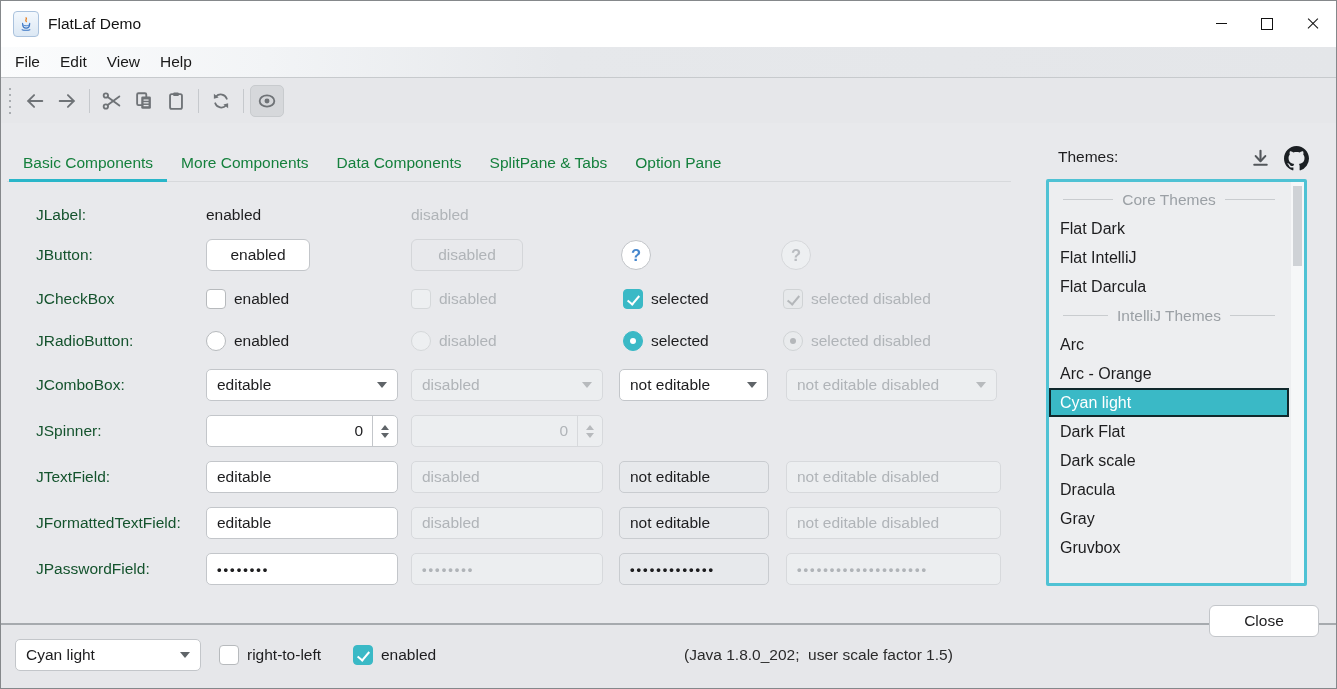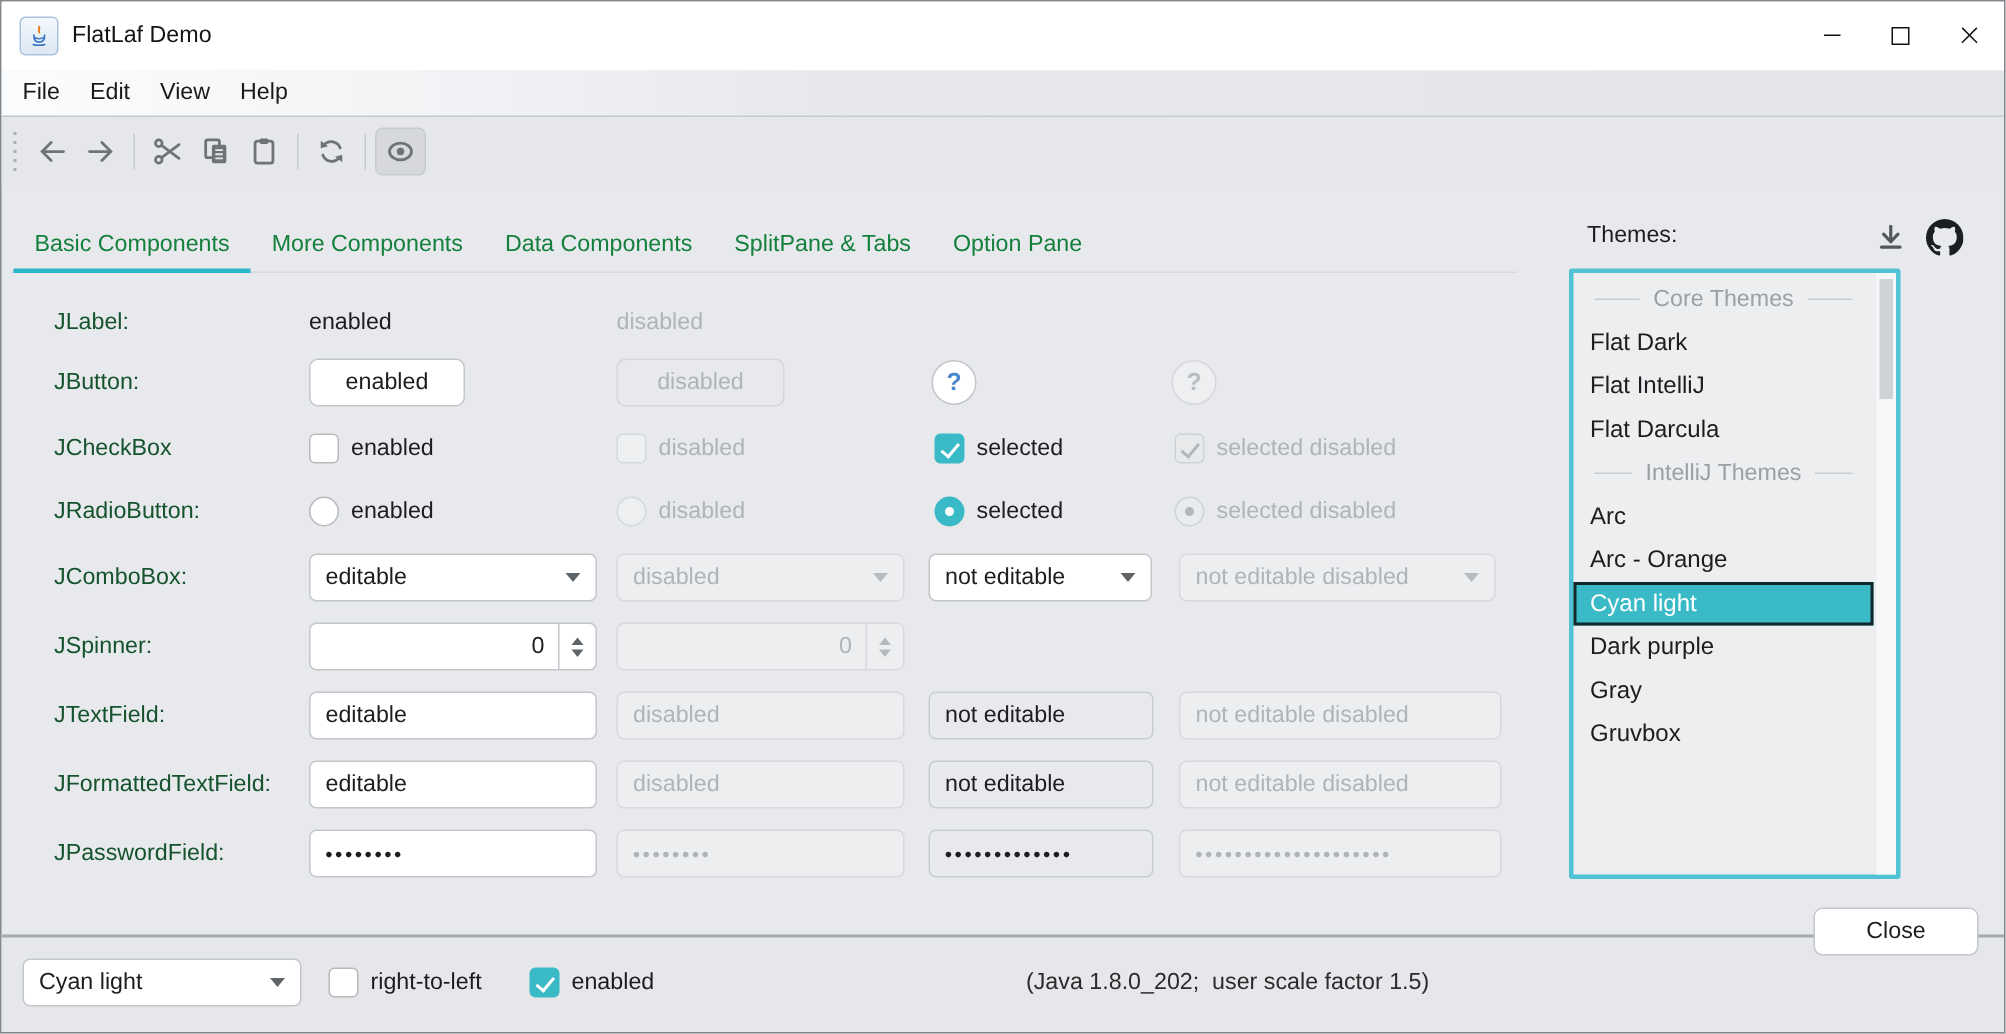--- a/index.html
+++ b/index.html
@@ -72,21 +72,21 @@
   .spin-btns{width:24px;align-self:stretch;border-left:1px solid #c3c6ca;display:flex;flex-direction:column;align-items:center;justify-content:center;gap:3px;margin-right:-10px;}
   .field.disabled .spin-btns{border-left-color:#d7d9dc;}
   .tri-up{width:0;height:0;border-left:4.5px solid transparent;border-right:4.5px solid transparent;border-bottom:5.5px solid #5f6468;}
   .tri-dn{width:0;height:0;border-left:4.5px solid transparent;border-right:4.5px solid transparent;border-top:5.5px solid #5f6468;}
   .field.disabled .tri-up{border-bottom-color:#b7babd;}
   .field.disabled .tri-dn{border-top-color:#b7babd;}
   .pw{font-weight:700;letter-spacing:2px;font-size:13px;}
   
   .themes-label{position:absolute;left:1057px;top:147px;font-size:15.5px;}
   .themes-icons{position:absolute;top:145px;left:1248px;display:flex;gap:12px;align-items:center;}
-  .theme-list{position:absolute;left:1045px;top:178px;width:221px;height:407px;box-sizing:border-box;
+  .theme-list{position:absolute;left:1045px;top:178px;width:261px;height:407px;box-sizing:border-box;
     border:3px solid #4fc2d4;background:#edeef0;border-radius:2px;}
   .list-inner{position:absolute;inset:0;padding-top:3px;}
   .t-item{height:29px;line-height:29px;padding-left:11px;font-size:16px;color:#1d1d1f;margin-right:15px;}
   .t-item.selected{background:#3ab9c6;color:#fff;border:2px solid #10282c;line-height:25px;padding-left:9px;box-sizing:border-box;}
   .t-head{height:29px;display:flex;align-items:center;gap:9px;color:#9ba0a5;font-size:15.5px;padding:0 14px;margin-right:15px;}
   .hline{flex:1;height:1px;background:#c9cccf;}
   .list-scroll{position:absolute;top:0;right:0;bottom:0;width:13px;background:#f6f7f8;}
   .list-thumb{position:absolute;top:4px;left:2px;width:9px;height:80px;background:#cfd2d6;}
   
   .bottombar{position:absolute;left:0;right:0;top:622px;height:67px;background:#e6e7ea;border-top:2px solid #a6aaae;box-sizing:border-box;}
@@ -317,21 +317,23 @@
     <div class="t-item">Flat IntelliJ</div>
     <div class="t-item">Flat Darcula</div>
     <div class="t-head">
         <span class="hline"></span>
         <span>IntelliJ Themes</span>
         <span class="hline"></span>
       </div>
     <div class="t-item">Arc</div>
     <div class="t-item">Arc - Orange</div>
     <div class="t-item selected">Cyan light</div>
-    <div class="t-item">Dark purple</div>
+    <div class="t-item">Dark Flat</div>
+    <div class="t-item">Dark scale</div>
+    <div class="t-item">Dracula</div>
     <div class="t-item">Gray</div>
     <div class="t-item">Gruvbox</div>
     <div class="list-scroll">
         <span class="list-thumb"></span>
       </div>
   </div>
 </div>
 
 <div class="bottombar"></div>
 <span class="field" style="left:14px;top:638px;width:186px">

